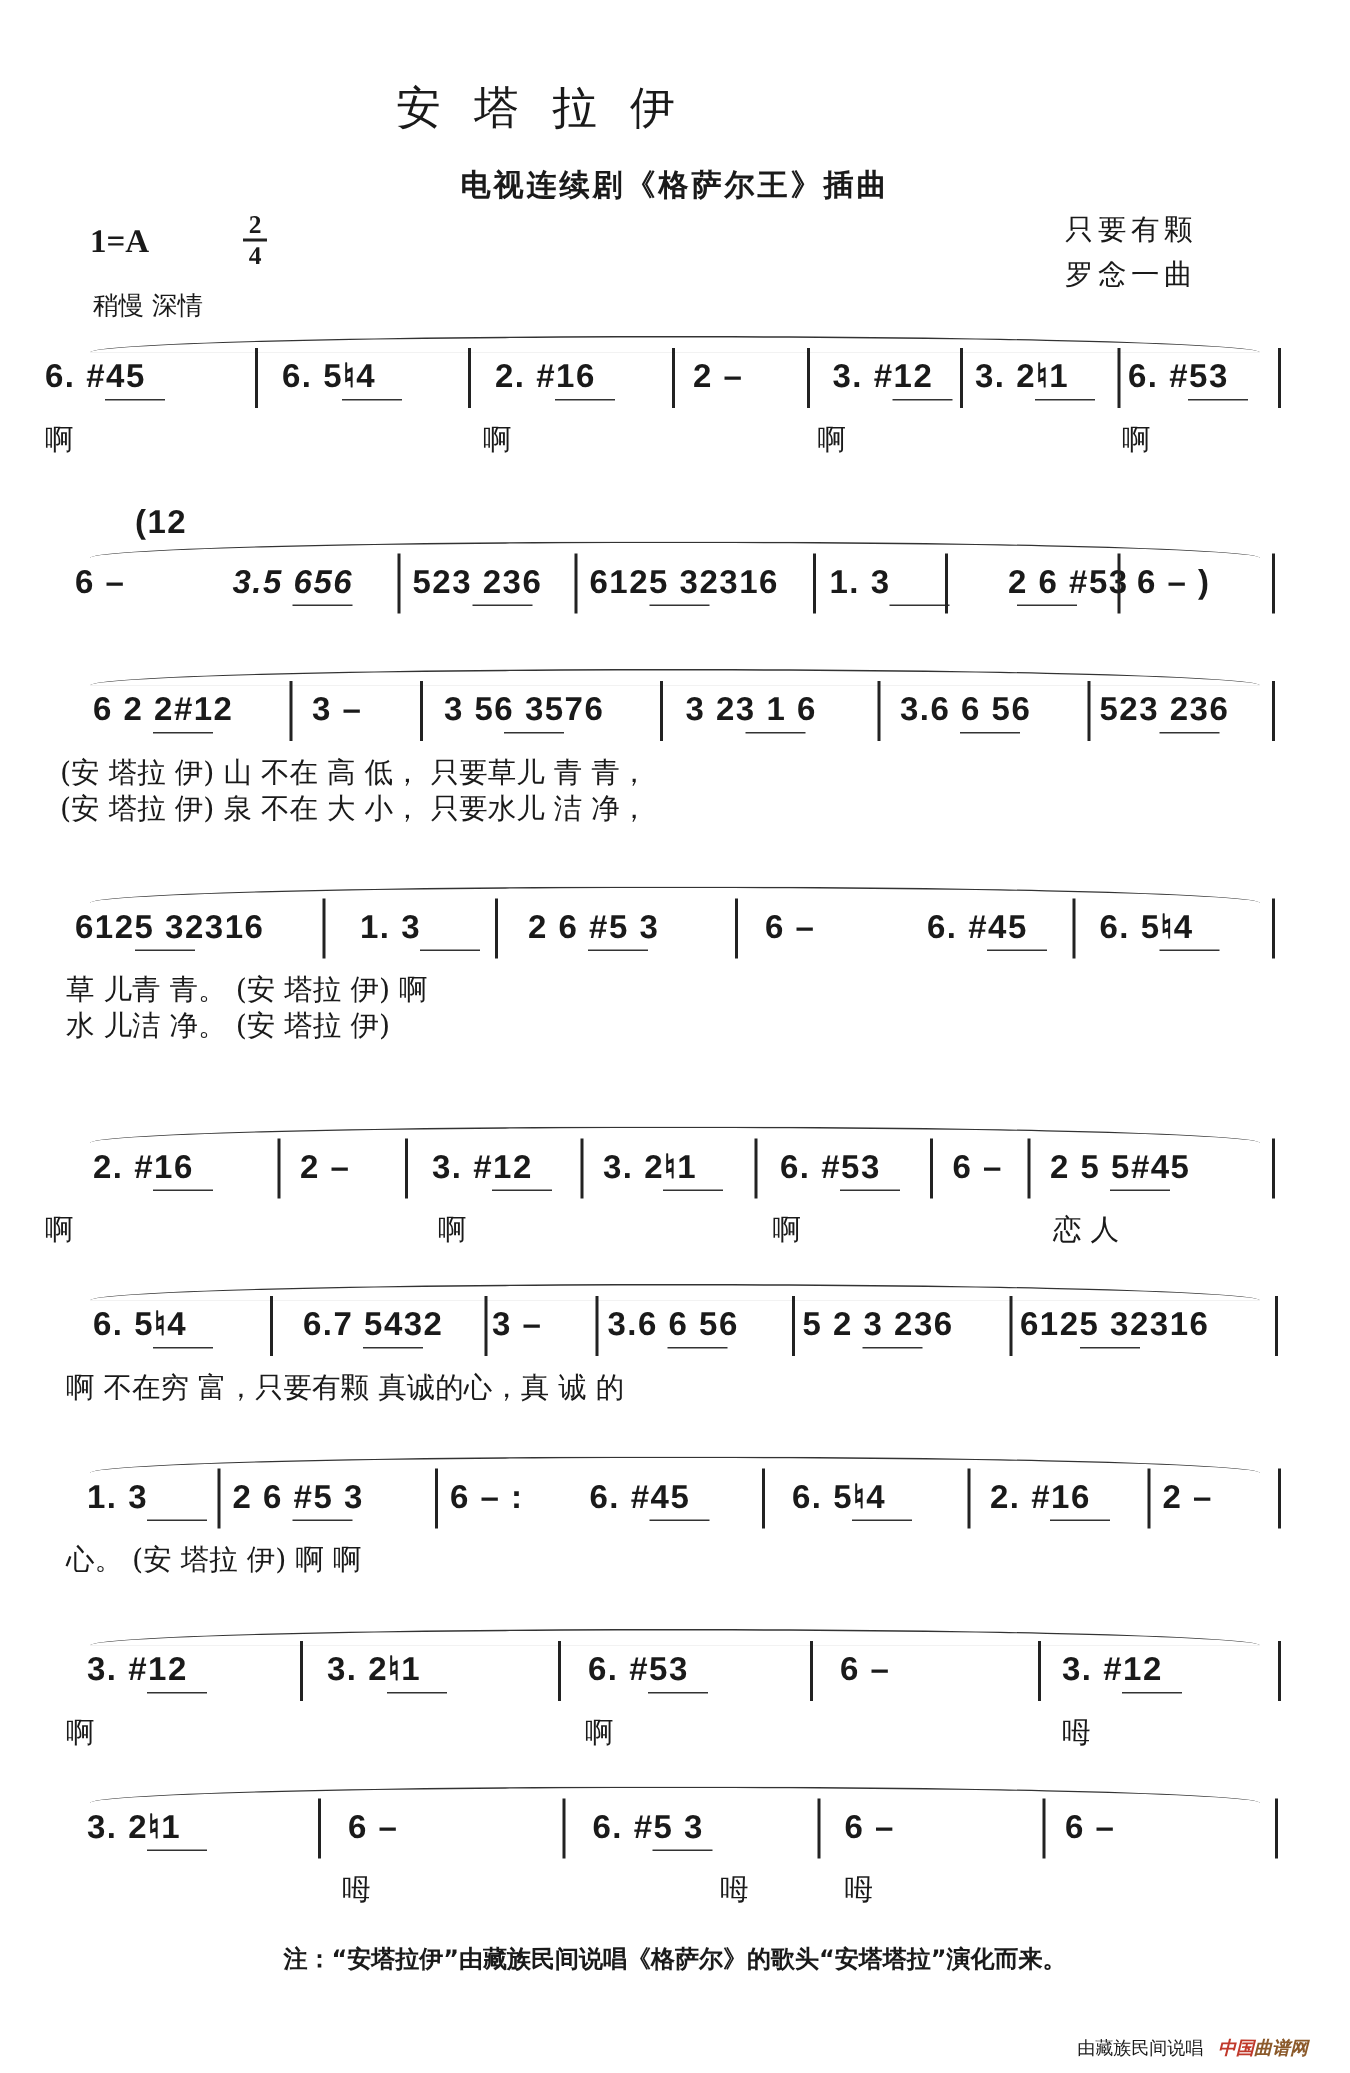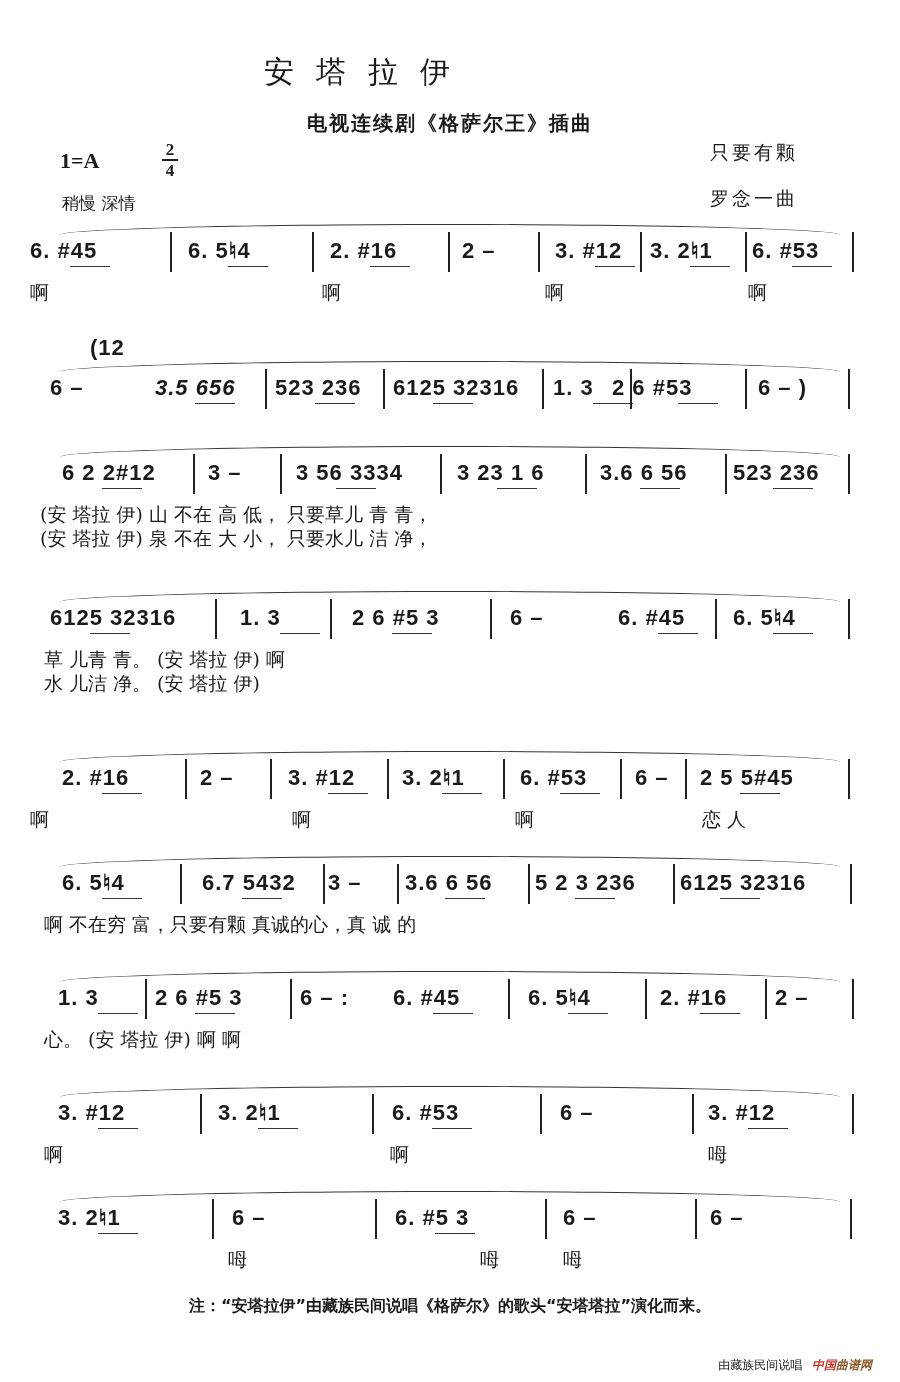--- a/index.html
+++ b/index.html
@@ -27,21 +27,21 @@
   .footer { right: 28px; top: 1357px; font-size: 12px; }
   .footer .logo { color: #c0392b; font-weight: bold; font-style: italic; margin-left: 6px; }
   .footer .logo2 { color: #8b5a2b; font-weight: bold; font-style: italic; }
 </style>
 </head>
 <body>
 
 <div class="abs title">安塔拉伊</div>
 <div class="abs subtitle">电视连续剧《格萨尔王》插曲</div>
 <div class="abs credit" style="top:140px">只要有颗</div>
-<div class="abs credit" style="top:186px">罗念一曲</div>
+<div class="abs credit" style="top:170px">罗念一曲</div>
 <div class="abs key">1=A</div>
 <div class="abs timesig">
   <div>2</div>
   <div class="line"></div>
   <div>4</div>
 </div>
 <div class="abs tempo">稍慢  深情</div>
 
 <div id="score">
     <div class="staff" style="top: 238px;">
@@ -76,36 +76,36 @@
       <span class="note-seg notes" style="left: 50px;">6 –</span>
       <span class="note-seg notes" style="left: 90px; top: -40px; font-size: 22px;">(12</span>
       <span class="note-seg notes" style="left: 155px; font-style: italic;">3.5 656</span>
       <div class="uline" style="left: 195px; width: 40px; top: 28px;"></div>
       <span class="note-seg notes" style="left: 275px;">523 236</span>
       <div class="uline" style="left: 315px; width: 40px; top: 28px;"></div>
       <span class="note-seg notes" style="left: 393px;">6125 32316</span>
       <div class="uline" style="left: 433px; width: 40px; top: 28px;"></div>
       <span class="note-seg notes" style="left: 553px;">1.   3</span>
       <div class="uline" style="left: 593px; width: 40px; top: 28px;"></div>
-      <span class="note-seg notes" style="left: 612px;">2 6 #53</span>
+      <span class="note-seg notes" style="left: 672px;">2 6 #53</span>
       <div class="uline" style="left: 678px; width: 40px; top: 28px;"></div>
       <span class="note-seg notes" style="left: 758px;">6  – )</span>
       <div class="barline" style="left: 265px; top: -6px; height: 40px;"></div>
       <div class="barline" style="left: 383px; top: -6px; height: 40px;"></div>
       <div class="barline" style="left: 542px; top: -6px; height: 40px;"></div>
       <div class="barline" style="left: 630px; top: -6px; height: 40px;"></div>
       <div class="barline" style="left: 745px; top: -6px; height: 40px;"></div>
       <div class="barline" style="left: 848px; top: -6px; height: 40px;"></div>
     </div>
     <div class="staff" style="top: 460px;">
       <div class="slur" style="left: 60px; width: 780px; top: -14px;"></div>
       <span class="note-seg notes" style="left: 62px;">6 2 2#12</span>
       <div class="uline" style="left: 102px; width: 40px; top: 28px;"></div>
       <span class="note-seg notes" style="left: 208px;">3 –</span>
-      <span class="note-seg notes" style="left: 296px;">3 56 3334</span>
+      <span class="note-seg notes" style="left: 296px;">3 56 3576</span>
       <div class="uline" style="left: 336px; width: 40px; top: 28px;"></div>
       <span class="note-seg notes" style="left: 457px;">3 23 1 6</span>
       <div class="uline" style="left: 497px; width: 40px; top: 28px;"></div>
       <span class="note-seg notes" style="left: 600px;">3.6 6 56</span>
       <div class="uline" style="left: 640px; width: 40px; top: 28px;"></div>
       <span class="note-seg notes" style="left: 733px;">523 236</span>
       <div class="uline" style="left: 773px; width: 40px; top: 28px;"></div>
       <div class="barline" style="left: 193px; top: -6px; height: 40px;"></div>
       <div class="barline" style="left: 280px; top: -6px; height: 40px;"></div>
       <div class="barline" style="left: 440px; top: -6px; height: 40px;"></div>

